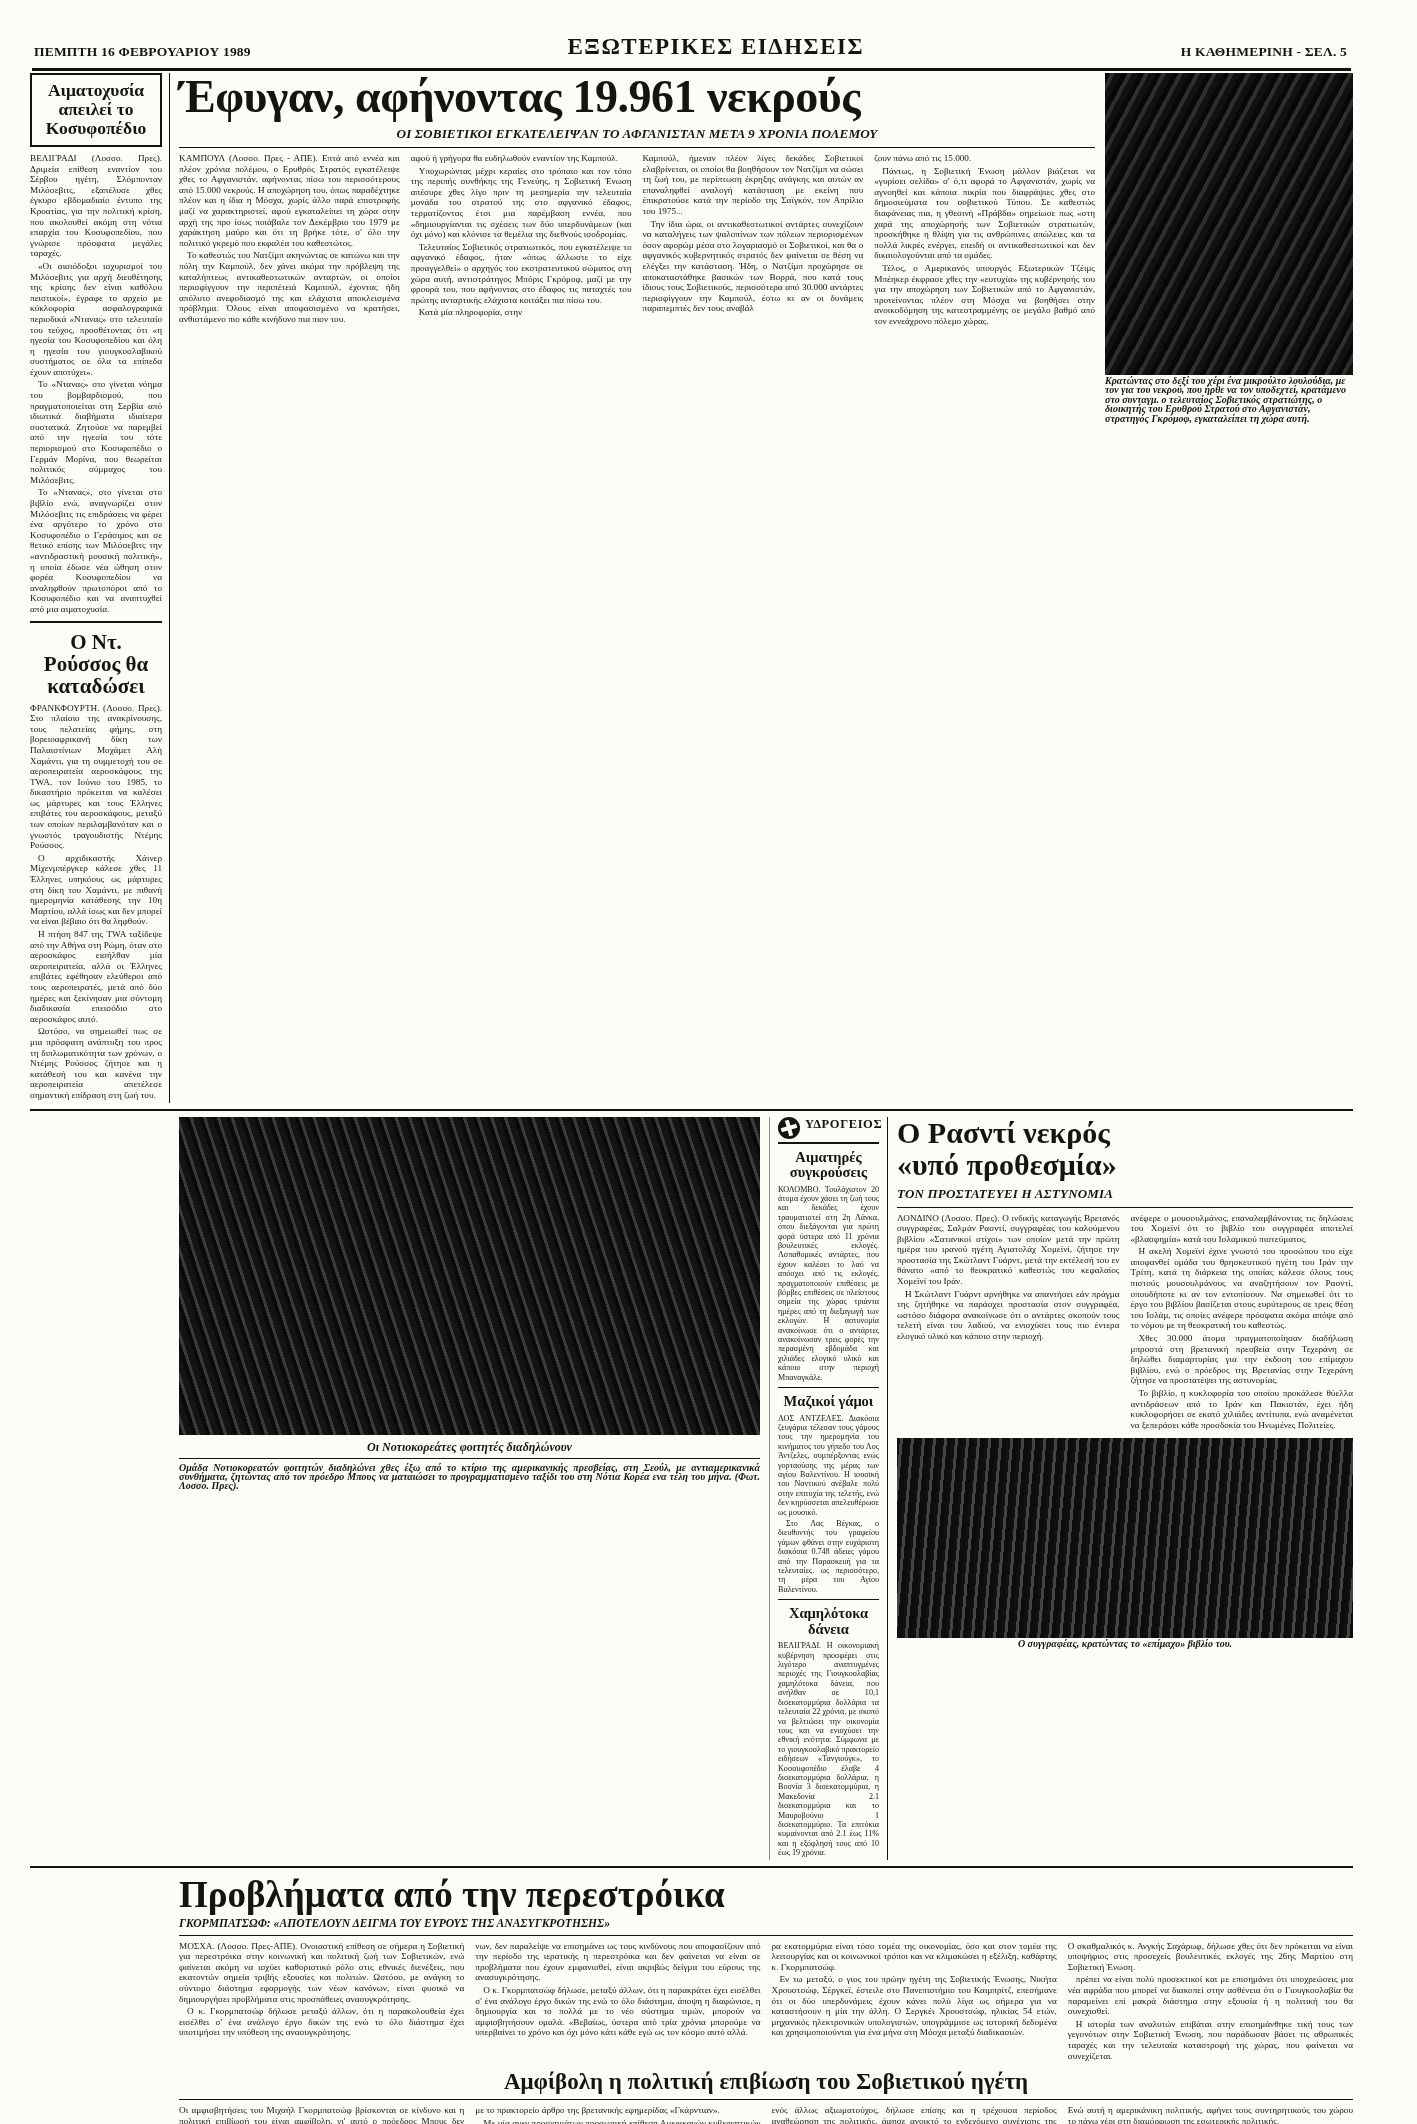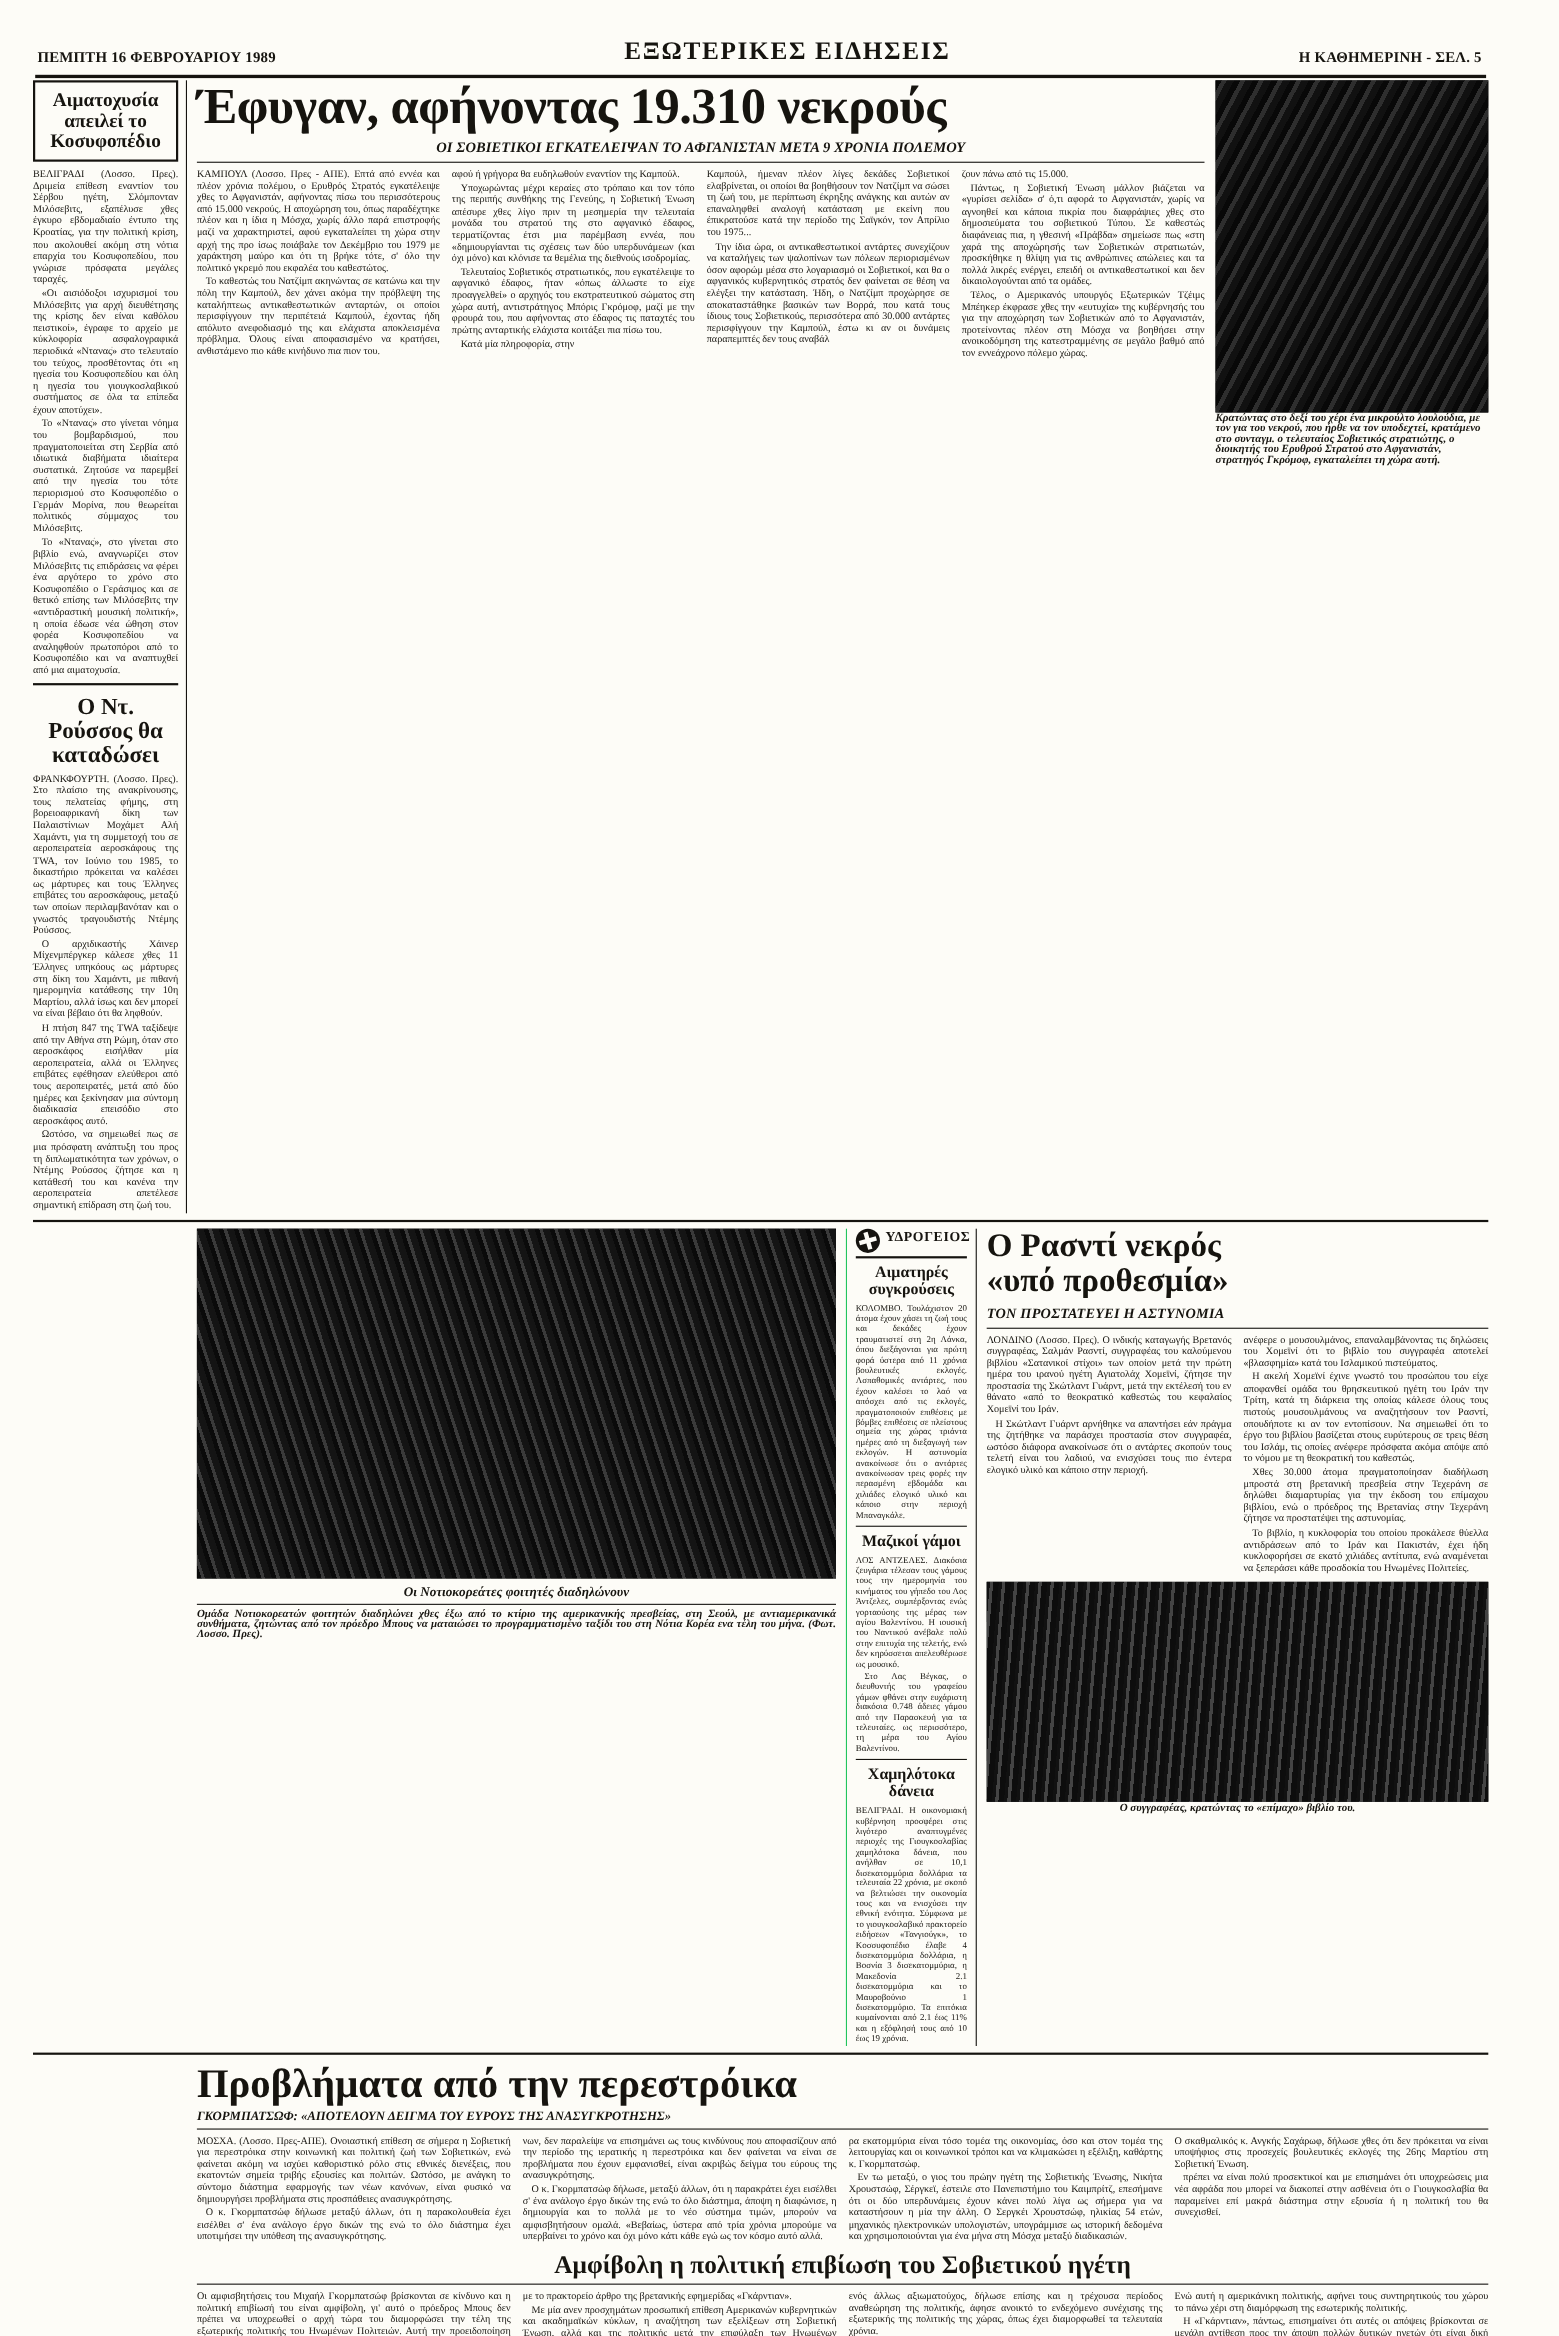--- a/index.html
+++ b/index.html
@@ -118,21 +118,21 @@
         <p class="noind"><span>ΦΡΑΝΚΦΟΥΡΤΗ. (Λοσσο. Πρες). Στο πλαίσιο της ανακρίνουσης, τους πελατείας φήμης, στη βορειοαφρικανή δίκη των Παλαιστίνιων Μοχάμετ Αλή Χαμάντι, για τη συμμετοχή του σε αεροπειρατεία αεροσκάφους της TWA, τον Ιούνιο του 1985, το δικαστήριο πρόκειται να καλέσει ως μάρτυρες και τους Έλληνες επιβάτες του αεροσκάφους, μεταξύ των οποίων περιλαμβανόταν και ο γνωστός τραγουδιστής Ντέμης Ρούσσος.</span></p>
         <p><span>Ο αρχιδικαστής Χάινερ Μίχενμπέργκερ κάλεσε χθες 11 Έλληνες υπηκόους ως μάρτυρες στη δίκη του Χαμάντι, με πιθανή ημερομηνία κατάθεσης την 10η Μαρτίου, αλλά ίσως και δεν μπορεί να είναι βέβαιο ότι θα ληφθούν.</span></p>
         <p><span>Η πτήση 847 της TWA ταξίδεψε από την Αθήνα στη Ρώμη, όταν στο αεροσκάφος εισήλθαν μία αεροπειρατεία, αλλά οι Έλληνες επιβάτες εφέθησαν ελεύθεροι από τους αεροπειρατές, μετά από δύο ημέρες και ξεκίνησαν μια σύντομη διαδικασία επεισόδιο στο αεροσκάφος αυτό.</span></p>
         <p><span>Ωστόσο, να σημειωθεί πως σε μια πρόσφατη ανάπτυξη του προς τη διπλωματικότητα των χρόνων, ο Ντέμης Ρούσσος ζήτησε και η κατάθεσή του και κανένα την αεροπειρατεία απετέλεσε σημαντική επίδραση στη ζωή του.</span></p>
       </div>
     </div>
 
     <div class="lead-area">
       <div class="lead-flex">
         <div class="lead-main">
-          <h1 class="headline-1">Έφυγαν, αφήνοντας 19.310 νεκρούς</h1>
+          <h1 class="headline-1">Έφυγαν, αφήνοντας 19.961 νεκρούς</h1>
           <div class="sub-1">ΟΙ ΣΟΒΙΕΤΙΚΟΙ ΕΓΚΑΤΕΛΕΙΨΑΝ ΤΟ ΑΦΓΑΝΙΣΤΑΝ ΜΕΤΑ 9 ΧΡΟΝΙΑ ΠΟΛΕΜΟΥ</div>
           <div class="rule-hair" style="margin-bottom:5px;"></div>
           <div style="display:flex; gap:11px;">
             <div class="body-col" style="flex:1;">
               <p class="noind"><span>ΚΑΜΠΟΥΛ (Λοσσο. Πρες - ΑΠΕ). Επτά από εννέα και πλέον χρόνια πολέμου, ο Ερυθρός Στρατός εγκατέλειψε χθες το Αφγανιστάν, αφήνοντας πίσω του περισσότερους από 15.000 νεκρούς. Η αποχώρηση του, όπως παραδέχτηκε πλέον και η ίδια η Μόσχα, χωρίς άλλο παρά επιστροφής μαζί να χαρακτηριστεί, αφού εγκαταλείπει τη χώρα στην αρχή της προ ίσως ποιάβαλε τον Δεκέμβριο του 1979 με χαράκτηση μαύρο και ότι τη βρήκε τότε, σ' όλο την πολιτικό γκρεμό που εκφαλέα του καθεστώτος.</span></p>
               <p><span>Το καθεστώς του Νατζίμπ ακηνώντας σε κατώνω και την πόλη την Καμπούλ, δεν χάνει ακόμα την πρόβλεψη της καταλήπτεως αντικαθεστωτικών ανταρτών, οι οποίοι περισφίγγουν την περιπέτειά Καμπούλ, έχοντας ήδη απόλυτο ανεφοδιασμό της και ελάχιστα αποκλεισμένα πρόβλημα. Όλους είναι αποφασισμένο να κρατήσει, ανθιστάμενο πιο κάθε κινήδυνο πια πιον του.</span></p>
             </div>
             <div class="body-col" style="flex:1;">
               <p class="noind"><span>αφού ή γρήγορα θα ευδηλωθούν εναντίον της Καμπούλ.</span></p>
               <p><span>Υποχωρώντας μέχρι κεραίες στο τρόπαιο και τον τόπο της περιπής συνθήκης της Γενεύης, η Σοβιετική Ένωση απέσυρε χθες λίγο πριν τη μεσημερία την τελευταία μονάδα του στρατού της στο αφγανικό έδαφος, τερματίζοντας έτσι μια παρέμβαση εννέα, που «δημιουργίανται τις σχέσεις των δύο υπερδυνάμεων (και όχι μόνο) και κλόνισε τα θεμέλια της διεθνούς ισοδρομίας.</span></p>
@@ -234,20 +234,21 @@
           <p class="noind"><span>νων, δεν παραλείψε να επισημάνει ως τους κινδύνους που αποφασίζουν από την περίοδο της ιερατικής η περεστρόικα και δεν φαίνεται να είναι σε προβλήματα που έχουν εμφανισθεί, είναι ακριβώς δείγμα του εύρους της ανασυγκρότησης.</span></p>
           <p><span>Ο κ. Γκορμπατσώφ δήλωσε, μεταξύ άλλων, ότι η παρακράτει έχει εισέλθει σ' ένα ανάλογο έργο δικών της ενώ το όλο διάστημα, άποψη η διαφώνισε, η δημιουργία και το πολλά με το νέο σύστημα τιμών, μπορούν να αμφισβητήσουν ομαλά. «Βεβαίως, ύστερα από τρία χρόνια μπορούμε να υπερβαίνει το χρόνο και όχι μόνο κάτι κάθε εγώ ως τον κόσμο αυτό αλλά.</span></p>
         </div>
         <div class="body-col" style="flex:1;">
           <p class="noind"><span>ρα εκατομμύρια είναι τόσο τομέα της οικονομίας, όσο και στον τομέα της λειτουργίας και οι κοινωνικοί τρόποι και να κλιμακώσει η εξέλιξη, καθάρτης κ. Γκορμπατσώφ.</span></p>
           <p><span>Εν τω μεταξύ, ο γιος του πρώην ηγέτη της Σοβιετικής Ένωσης, Νικήτα Χρουστσώφ, Σέργκεϊ, έστειλε στο Πανεπιστήμιο του Καιμπρίτζ, επεσήμανε ότι οι δύο υπερδυνάμεις έχουν κάνει πολύ λίγα ως σήμερα για να καταστήσουν η μία την άλλη. Ο Σεργκέι Χρουστσώφ, ηλικίας 54 ετών, μηχανικός ηλεκτρονικών υπολογιστών, υπογράμμισε ως ιστορική δεδομένα και χρησιμοποιούνται για ένα μήνα στη Μόσχα μεταξύ διαδικασιών.</span></p>
         </div>
         <div class="body-col" style="flex:1;">
           <p class="noind"><span>Ο σκαθμαλικός κ. Ανγκής Σαχάρωφ, δήλωσε χθες ότι δεν πρόκειται να είναι υποψήφιος στις προσεχείς βουλευτικές εκλογές της 26ης Μαρτίου στη Σοβιετική Ένωση.</span></p>
           <p><span>πρέπει να είναι πολύ προσεκτικοί και με επισημάνει ότι υποχρεώσεις μια νέα αφράδα που μπορεί να διακοπεί στην ασθένεια ότι ο Γιουγκοσλαβία θα παραμείνει επί μακρά διάστημα στην εξουσία ή η πολιτική του θα συνεχισθεί.</span></p>
+          <p><span>Η ιστορία των αναλυτών επιβάται στην επισημάνθηκε τική τους των γεγονότων στην Σοβιετική Ένωση, που παράδωσαν βάσει τις αθρωπικές ταραχές και την τελευταία καταστροφή της χώρας, που φαίνεται να συνεχίζεται.</span></p>
         </div>
       </div>
 
       <div class="headline-3">Αμφίβολη η πολιτική επιβίωση του Σοβιετικού ηγέτη</div>
       <div class="rule-hair" style="margin-bottom:5px;"></div>
       <div style="display:flex; gap:11px;">
         <div class="body-col" style="flex:1;">
           <p class="noind"><span>Οι αμφισβητήσεις του Μιχαήλ Γκορμπατσώφ βρίσκονται σε κίνδυνο και η πολιτική επιβίωσή του είναι αμφίβολη, γι' αυτό ο πρόεδρος Μπους δεν πρέπει να υποχρεωθεί ο αρχή τώρα του διαμορφώσει την τέλη της εξωτερικής πολιτικής του Ηνωμένων Πολιτειών. Αυτή την προειδοποίηση προς τον νέο Αμερικανό πρόεδρο διατύπωσαν αξιόγραντες Αμερικανοί αναλυτές, σύμφωνα.</span></p>
         </div>
         <div class="body-col" style="flex:1;">

